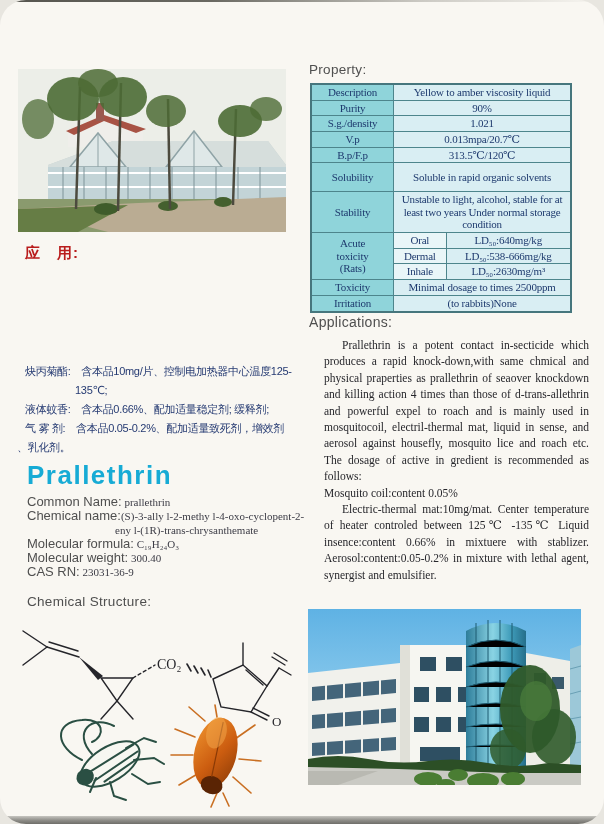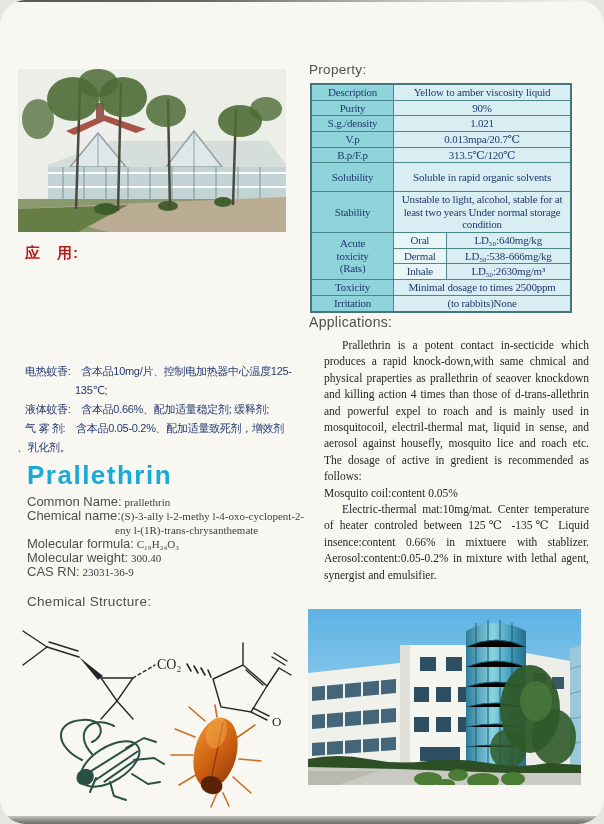--- a/index.html
+++ b/index.html
@@ -176,21 +176,21 @@
         </tr>
     <tr class="r-b">
           <td class="hd">Irritation</td>
           <td class="val" colspan="2">(to rabbits)None</td>
         </tr>
   </tbody>
     </table>
 
   <div class="abs cn-title" style="left:25px;top:244px;">应　用:</div>
   <div class="abs" style="left:25px;top:362px;">
-    <div class="cn cn-dosage">电热蚊香:　含本品10mg/片、控制电加热器中心温度125-</div>
+    <div class="cn cn-dosage">炔丙菊酯:　含本品10mg/片、控制电加热器中心温度125-</div>
     <div class="cn cn-dosage dz-cont">135℃;</div>
     <div class="cn cn-dosage">液体蚊香:　含本品0.66%、配加适量稳定剂; 缓释剂;</div>
     <div class="cn cn-dosage">气 雾 剂:　含本品0.05-0.2%、配加适量致死剂，增效剂</div>
     <div class="cn cn-dosage dz-out">、乳化剂。</div>
   </div>
 
   <div class="abs sec-label" style="left:309px;top:314px;font-size:14px;">Applications:</div>
   <div class="abs app-text" style="left:309px;top:337px;margin-left:15px;">
     <p class="app-p">Prallethrin is a potent contact in-secticide which produces a rapid knock-down,with same chmical and physical praperties as prallethrin of seaover knockdown and killing action 4 times than those of d-trans-allethrin and powerful expel to roach and is mainly used in mosquitocoil, electril-thermal mat, liquid in sense, and aerosol against housefly, mosquito lice and roach etc. The dosage of active in gredient is recommended as follows:</p>
     <p class="app-line">Mosquito coil:content 0.05%</p>

